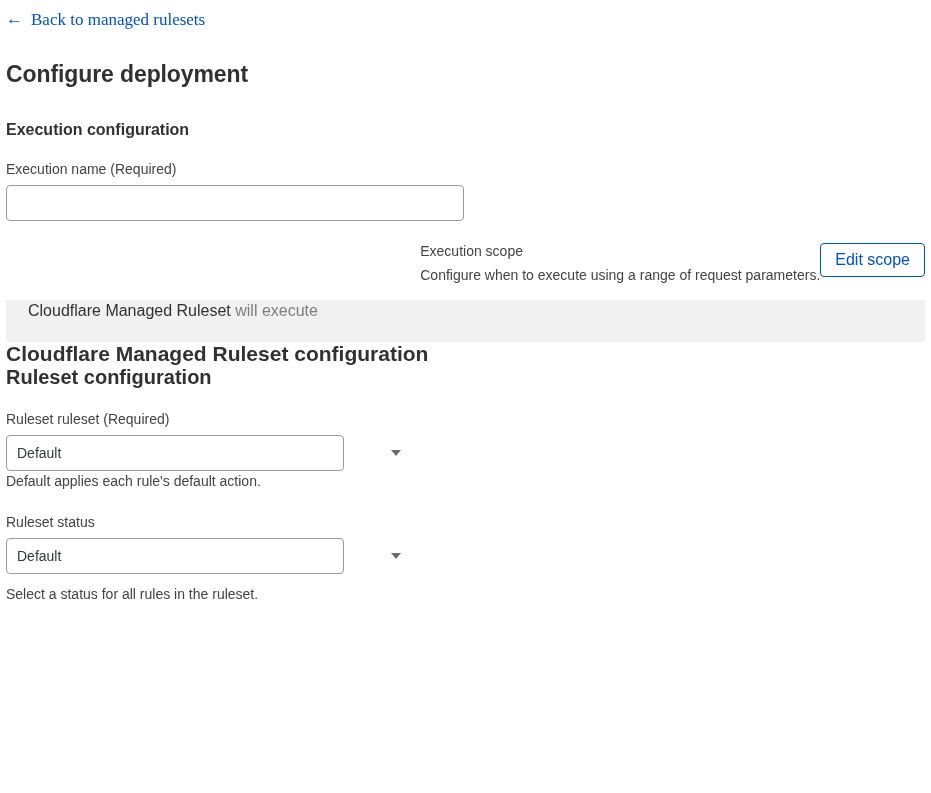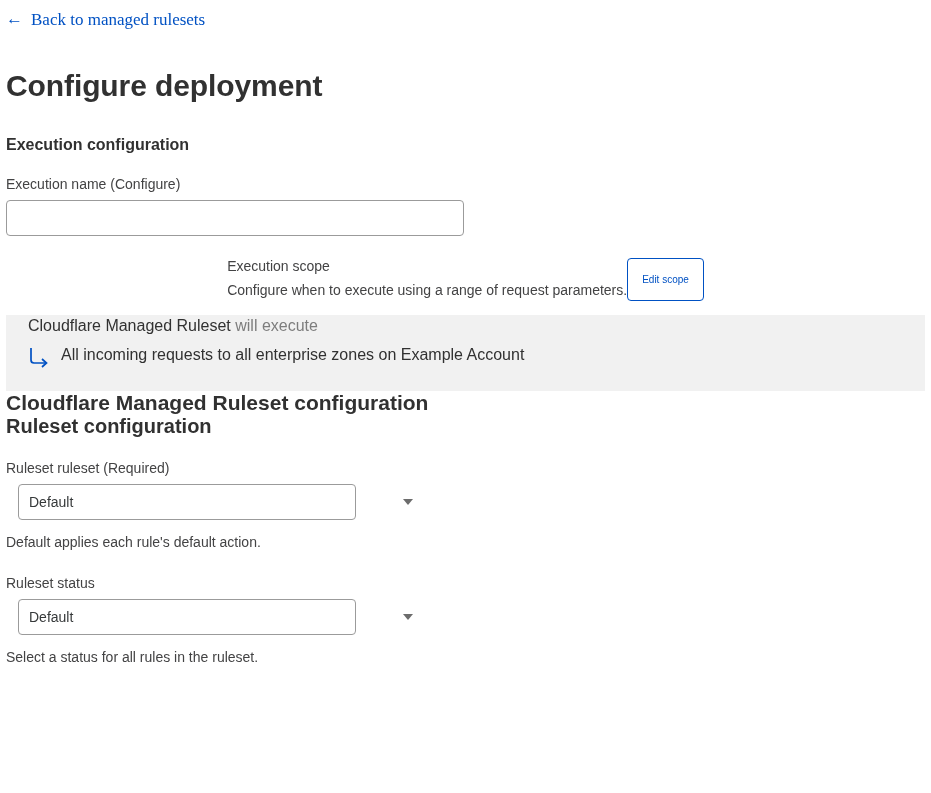--- a/index.html
+++ b/index.html
@@ -36,24 +36,24 @@
     font-size: 17px;
     color: #0051c3;
     line-height: 1;
     display: inline-block;
     transform: translateY(-1px);
   }
   .back-label { text-decoration: none; font-family: Liberation Serif, serif; }
 
   
   .page-title {
-    font-size: 30px;
-    font-weight: bold;
-    color: #313131;
-    margin: 40px 0 0 0;
+    font-size: 23px;
+    font-weight: bold;
+    color: #313131;
+    margin: 32px 0 0 0;
     letter-spacing: -0.1px;
   }
   .section-title {
     font-size: 16px;
     font-weight: bold;
     color: #313131;
     margin: 33px 0 0 0;
   }
   .section-title-lg {
     font-size: 21px;
@@ -93,33 +93,33 @@
     font-family: "Liberation Sans", sans-serif;
     color: #36393a;
     padding: 0 10px;
     outline: none;
   }
 
   
   .scope-row {
     display: flex;
     align-items: flex-start;
-    justify-content: center;
+    justify-content: flex-end;
     width: 919px;
   }
   .scope-texts { padding-top: 0; }
   .btn-outline {
     border: 1px solid #0051c3;
     color: #0051c3;
     background: #fff;
     border-radius: 4px;
-    font-size: 10px;
+    font-size: 16px;
     font-family: "Liberation Sans", sans-serif;
     padding: 0 14px;
-    height: 43px;
+    height: 34px;
     cursor: pointer;
     white-space: nowrap;
   }
 
   
   .scope-panel {
     background: #f1f1f1;
     width: 919px;
     box-sizing: border-box;
     padding: 2px 22px 22px 22px;
@@ -143,21 +143,21 @@
     height: 22px;
     flex: 0 0 22px;
     margin-top: 1px;
   }
 
   
   .select-wrap {
     position: relative;
     width: 406px;
     height: 36px;
-    margin: 12px;
+    margin: 0;
   }
   .select-box {
     width: 338px;
     height: 36px;
     box-sizing: border-box;
     border: 1px solid #9b9b9b;
     border-radius: 4px;
     background: #fff;
     font-size: 14px;
     font-family: "Liberation Sans", sans-serif;
@@ -194,42 +194,35 @@
   <a class="back-link" href="#">
     <span class="back-arrow">←</span>
     <span class="back-label">Back to managed rulesets</span>
   </a>
 
   <h1 class="page-title">Configure deployment</h1>
 
   <h2 class="section-title">Execution configuration</h2>
 
   <div class="mt22">
-    <div class="field-label">Execution name (Configure)</div>
+    <div class="field-label">Execution name (Required)</div>
     <input class="text-input mt8" type="text" value="" placeholder="" style="">
   </div>
 
   <div class="scope-row mt22">
     <div class="scope-texts">
       <div class="field-label">Execution scope</div>
       <div class="helper-text mt6">Configure when to execute using a range of request parameters.</div>
     </div>
     <button class="btn-outline">Edit scope</button>
   </div>
 
   <div class="scope-panel">
     <div class="scope-line-1">
       <span>Cloudflare Managed Ruleset</span><span class="muted"> will execute</span>
-    </div>
-    <div class="scope-line-2">
-      <svg class="corner-arrow" viewBox="0 0 22 22">
-        <path d="M3 1 L3 13 Q3 16 6 16 L18 16" fill="none" stroke="#0051c3" stroke-width="1.7"></path>
-        <path d="M14 12 L18.5 16 L14 20" fill="none" stroke="#0051c3" stroke-width="1.7"></path>
-      </svg>
-      <span>All incoming requests to all enterprise zones on Example Account</span>
     </div>
   </div>
 
   <div class="mt36">
     <h2 class="section-title-lg">Cloudflare Managed Ruleset configuration</h2>
   </div>
 
   <div class="mt36">
     <h3 class="section-title-md">Ruleset configuration</h3>
   </div>

